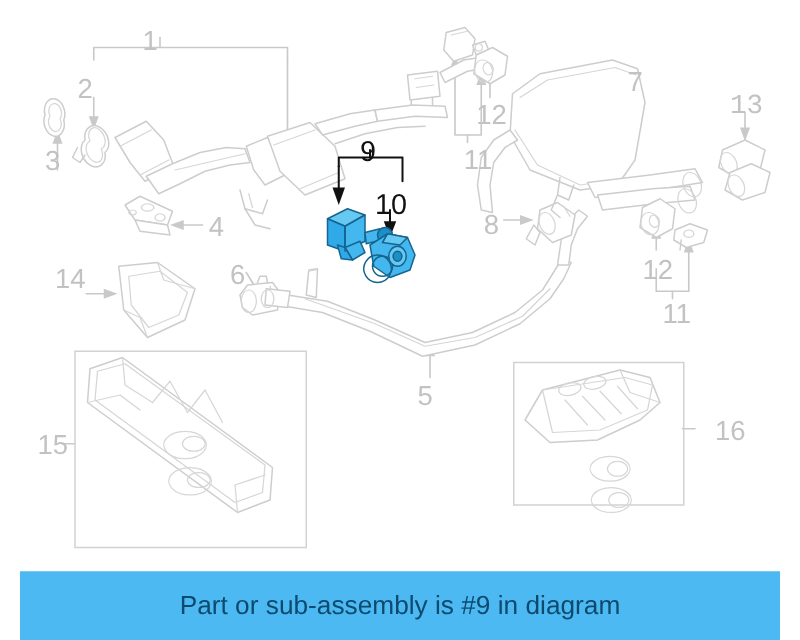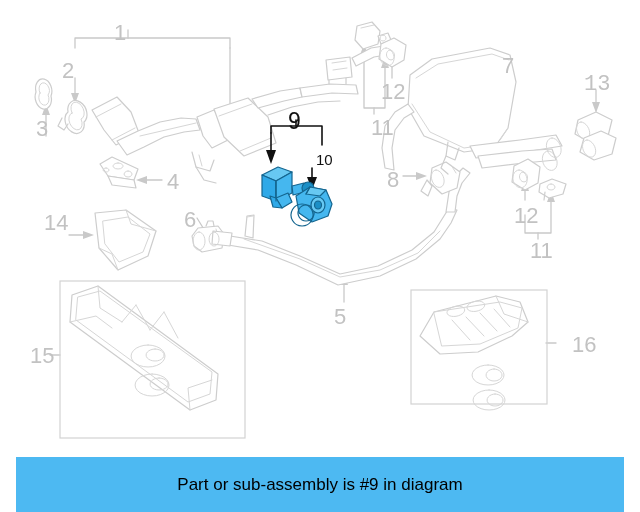--- a/index.html
+++ b/index.html
@@ -91,22 +91,22 @@
     height: 55px;
     background: #4db9f2;
     box-sizing: border-box;
     display: flex;
     flex-direction: column;
     align-items: center;
     justify-content: center;
     font-family: "Liberation Sans", sans-serif;
   }
   #banner .bline {
-    color: #000000;
-    font-size: 17px;
+    color: #0c4a6e;
+    font-size: 21px;
     line-height: 21px;
     text-align: right;
     white-space: nowrap;
   }
 </style>
 </head>
 <body>
 
 <div id="diagram-root">
 
@@ -367,21 +367,21 @@
 
   <div class="lbl" style="left:114px; top:22px;">1</div>
   <div class="lbl" style="left:62px;  top:60px;">2</div>
   <div class="lbl" style="left:36px;  top:118px;">3</div>
   <div class="lbl" style="left:167px; top:171px;">4</div>
   <div class="lbl" style="left:334px; top:306px;">5</div>
   <div class="lbl" style="left:184px; top:209px;">6</div>
   <div class="lbl" style="left:502px; top:55px;">7</div>
   <div class="lbl" style="left:387px; top:169px;">8</div>
   <div class="lbl dark" style="left:288px; top:110px; font-size:23px;">9</div>
-  <div class="lbl dark" style="left:300px; top:152px; font-size:15px;margin-left:16px;">10</div>
+  <div class="lbl dark" style="left:300px; top:152px; font-size:23px;">10</div>
   <div class="lbl" style="left:371px; top:117px;">11</div>
   <div class="lbl" style="left:381px; top:81px;">12</div>
   <div class="lbl" style="left:530px; top:240px;">11</div>
   <div class="lbl" style="left:514px; top:205px;">12</div>
   <div class="lbl" style="left:584px; top:74px;font-family:Liberation Mono, monospace;">13</div>
   <div class="lbl" style="left:44px;  top:212px;">14</div>
   <div class="lbl" style="left:30px;  top:345px;">15</div>
   <div class="lbl" style="left:560px; top:334px;margin-left:12px;">16</div>
 
 </div>

